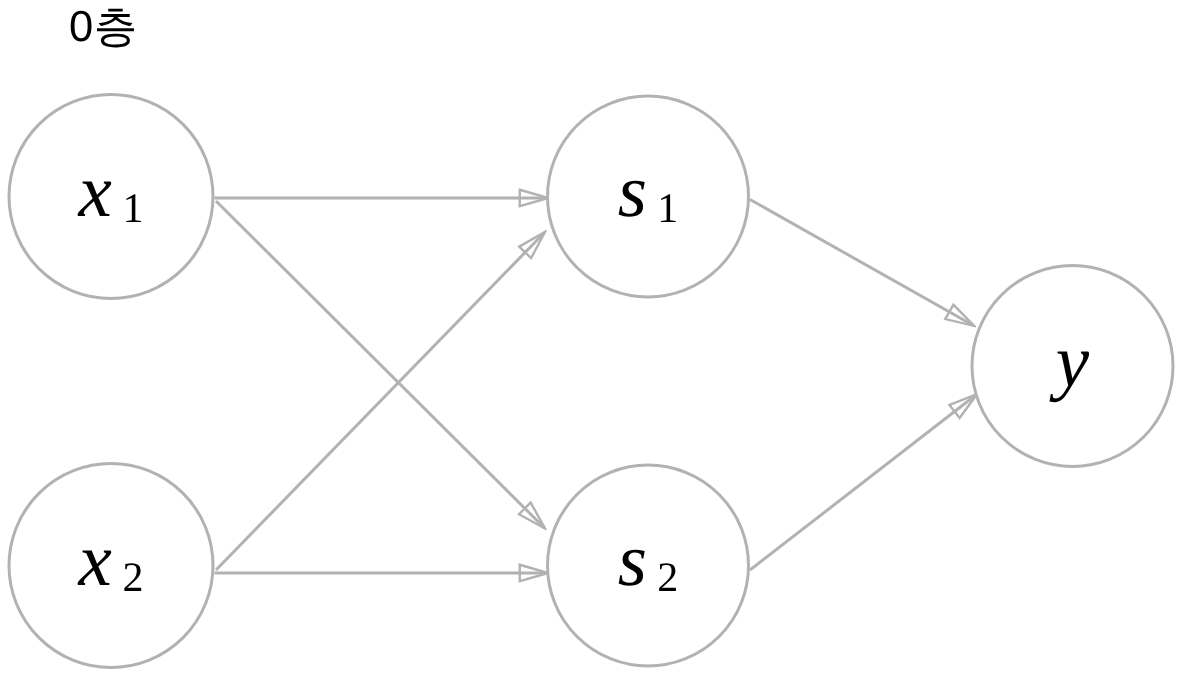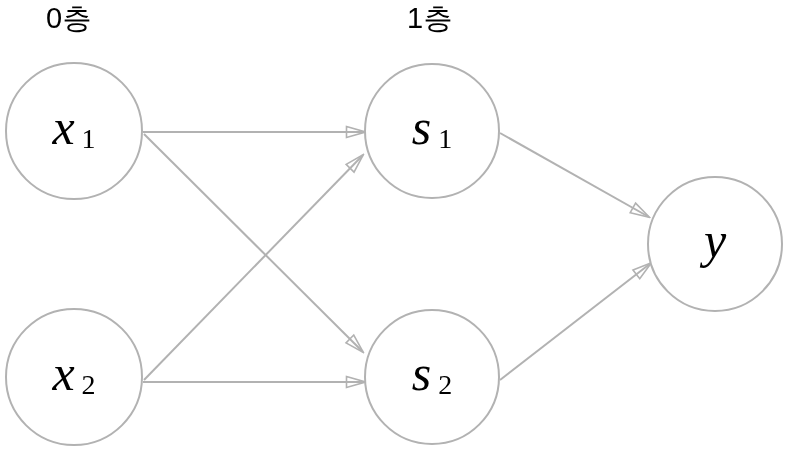--- a/index.html
+++ b/index.html
@@ -57,21 +57,20 @@
     </defs>
     <line class="edge" x1="143" y1="132" x2="365" y2="132" marker-end="url(#arrowhead)"></line>
     <line class="edge" x1="144" y1="134" x2="363" y2="352" marker-end="url(#arrowhead)"></line>
     <line class="edge" x1="144" y1="380" x2="363" y2="155" marker-end="url(#arrowhead)"></line>
     <line class="edge" x1="143" y1="382" x2="365" y2="382" marker-end="url(#arrowhead)"></line>
     <line class="edge" x1="500" y1="133" x2="649" y2="217" marker-end="url(#arrowhead)"></line>
     <line class="edge" x1="500" y1="380" x2="651" y2="263" marker-end="url(#arrowhead)"></line>
   </svg>
 
   <div class="layer-label" style="left:69px">0층</div>
-  <div class="layer-label" style="left:430px">1층</div>
 
   <div class="node" style="left:5px;top:62px;width:138px;height:138px">
     <span class="label">
       <span class="base">x</span>
       <span class="sub">1</span>
     </span>
   </div>
 
   <div class="node" style="left:5px;top:308px;width:138px;height:138px">
     <span class="label">

